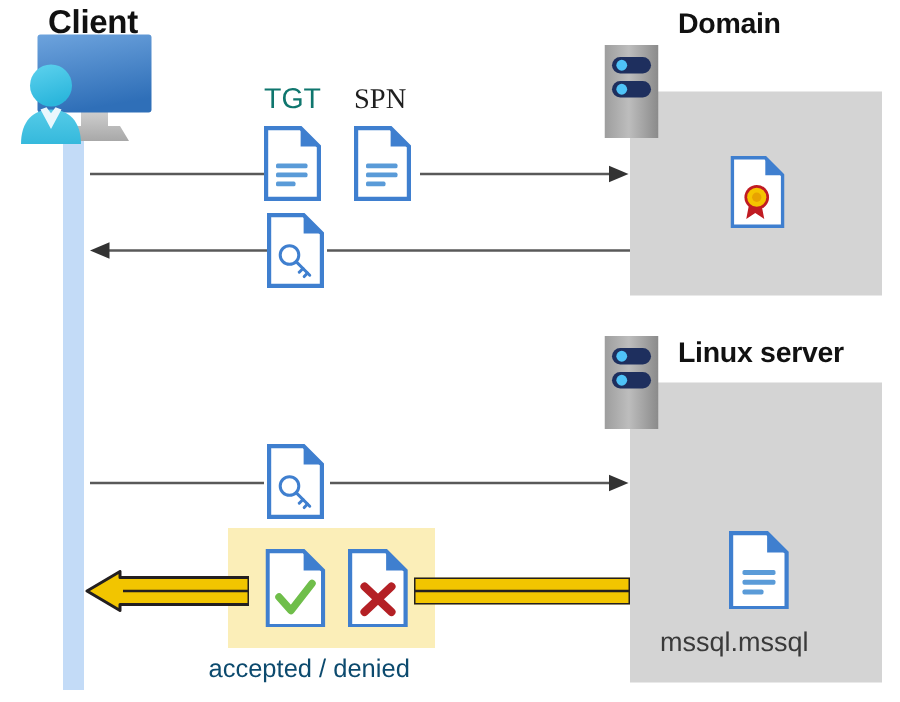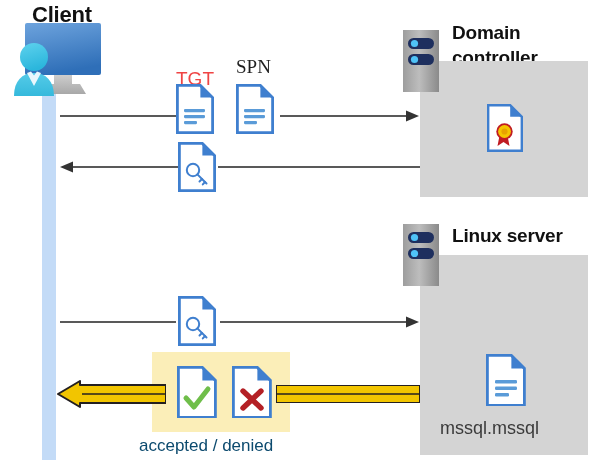--- a/index.html
+++ b/index.html
@@ -5,21 +5,21 @@
   html,body{margin:0;padding:0;background:#ffffff;}
   body{width:600px;height:468px;position:relative;overflow:hidden;
        font-family:"Liberation Sans", sans-serif;
        -webkit-font-smoothing:antialiased;}
   .stage{position:absolute;left:0;top:0;width:576px;height:468px;}
   .abs{position:absolute;}
 
   
   .ttl{font-weight:bold;color:#111111;letter-spacing:-0.2px;}
   #client-title{left:32px;top:2px;font-size:22px;}
-  #dc-title{left:452px;top:20px;font-size:19px;line-height:25px;width:140px;}
+  #dc-title{left:452px;top:4px;font-size:19px;line-height:25px;width:140px;}
   #linux-title{left:452px;top:223px;font-size:19px;line-height:25px;}
   #tgt-label{left:176px;top:58px;}
   #spn-label{left:236px;top:58px;}
   #keytab-label{left:440px;top:418px;font-size:18px;color:#3a3a3a;}
   #verdict-label{left:139px;top:436px;font-size:17px;color:#0c4a6e;}
 
   
   .graypanel{background:#d4d4d4;}
   #dc-panel{left:420px;top:61px;width:168px;height:136px;}
   #linux-panel{left:420px;top:255px;width:168px;height:200px;}
@@ -68,21 +68,20 @@
       <path d="M6 74 c0 -15 8 -23 20 -23 c12 0 20 8 20 23 z" fill="url(#bodyGrad)"></path>
 
       <path d="M19 51 l7 13 l7 -13 l-4 -1.5 l-3 4 l-3 -4 z" fill="#e9f7fd"></path>
 
       <circle cx="26" cy="35" r="14" fill="url(#headGrad)"></circle>
     </svg>
   </div>
 
   <div class="abs ttl" id="dc-title">
     <span>Domain</span><br>
-    <span>controller</span>
   </div>
 
   <div class="abs graypanel" id="dc-panel"></div>
 
   <div class="abs" style="left:403px;top:30px;width:36px;height:62px;">
     <svg class="ico" width="36" height="62" viewBox="0 0 36 62">
       <defs>
         <linearGradient id="srvGradA" x1="0" y1="0" x2="1" y2="0">
           <stop offset="0" stop-color="#9d9d9d"></stop>
           <stop offset="0.45" stop-color="#bdbdbd"></stop>
@@ -129,21 +128,21 @@
       <path d="M1.4 1.4 h24 l13 13 v37 h-37 z" fill="#ffffff" stroke="#3f7fcf" stroke-width="2.8"></path>
       <path d="M25.4 1.4 v13 h13 z" fill="#3f7fcf"></path>
       <rect x="9" y="26" width="22" height="3.4" rx="1.2" fill="#5a9bd8"></rect>
       <rect x="9" y="32.5" width="22" height="3.4" rx="1.2" fill="#5a9bd8"></rect>
       <rect x="9" y="39" width="14" height="3.4" rx="1.2" fill="#5a9bd8"></rect>
     </svg>
   </div>
 
   <div class="abs" id="keytab-label">mssql.mssql</div>
 
-  <div class="abs" id="tgt-label" style="left:176px;top:68px;font-size:19px;color:#ef4444;">TGT</div>
+  <div class="abs" id="tgt-label" style="left:176px;top:56px;font-size:19px;color:#0f766e;">TGT</div>
   <div class="abs" id="spn-label" style="left:236px;top:56px;font-size:19px;color:#1f1f1f;font-family:Liberation Serif, serif;">SPN</div>
 
   <div class="abs" style="left:60px;top:113px;width:116px;height:6px;">
     <svg class="ico" width="116" height="6" viewBox="0 0 116 6">
       <line x1="0" y1="3" x2="116" y2="3" stroke="#595959" stroke-width="1.8"></line>
     </svg>
   </div>
 
   <div class="abs" style="left:176px;top:84px;width:38px;height:50px;">
     <svg class="ico" width="38" height="50" viewBox="0 0 38 50">

